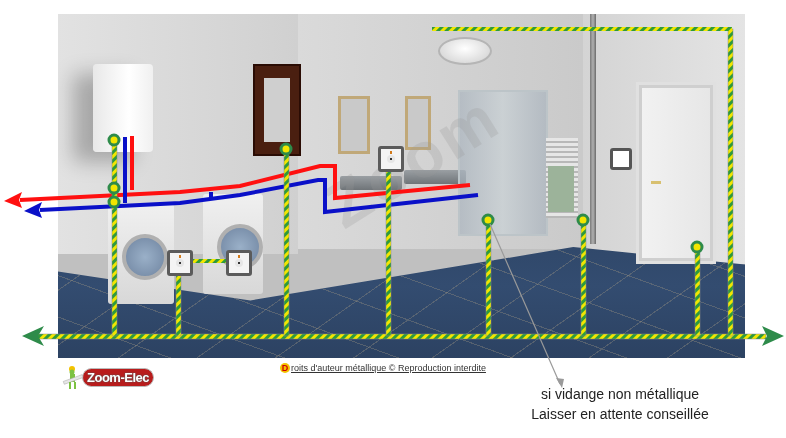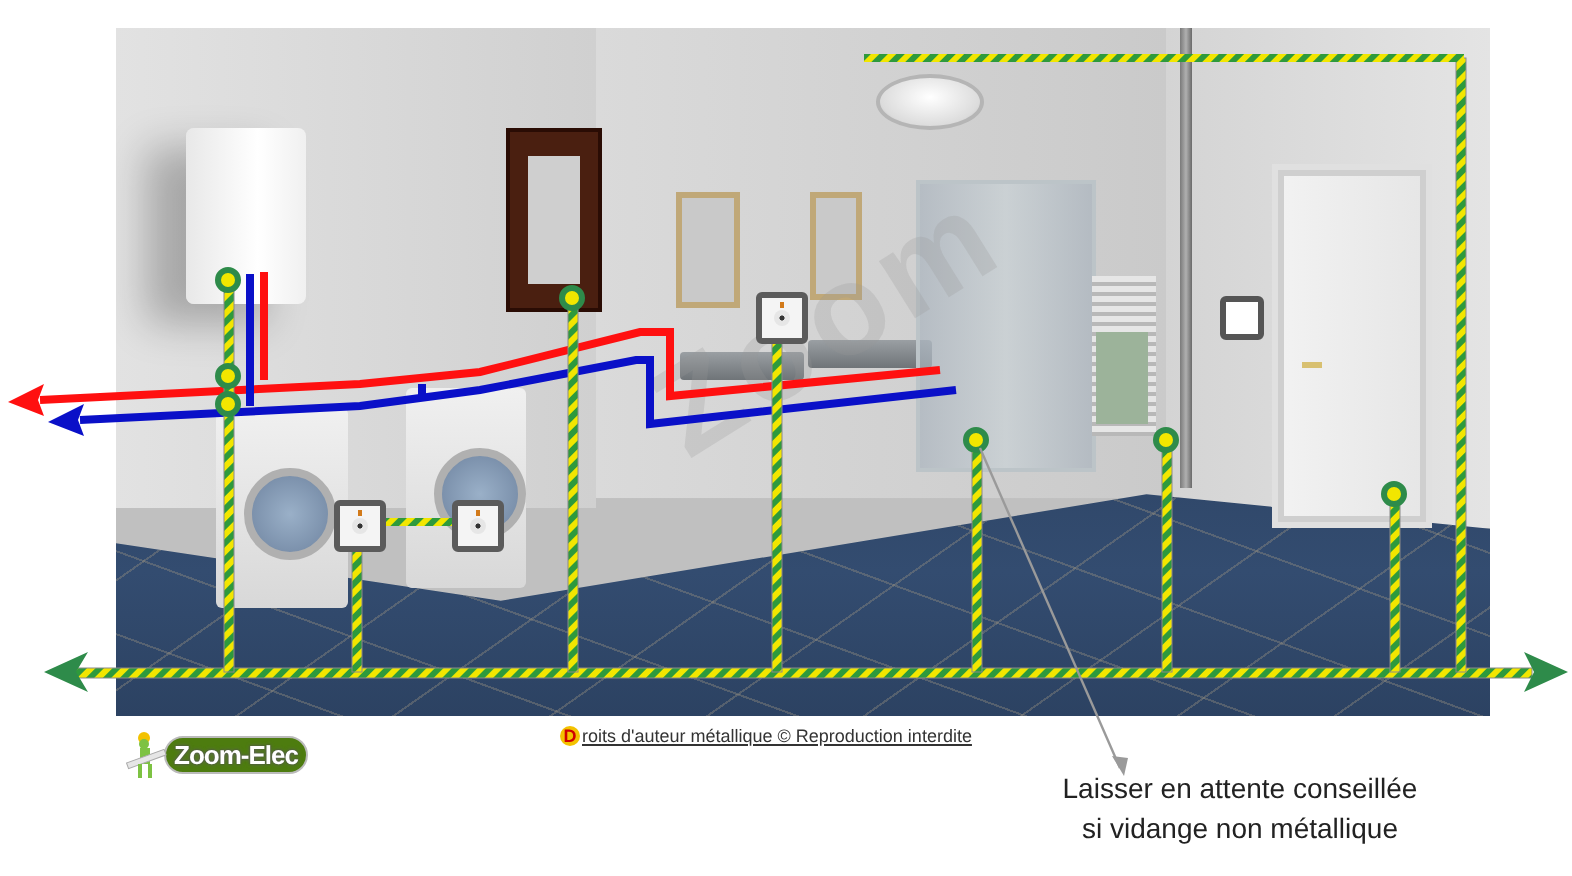--- a/index.html
+++ b/index.html
@@ -33,21 +33,21 @@
   .light{position:absolute;left:380px;top:23px;width:50px;height:24px;border-radius:50%;background:radial-gradient(ellipse at 50% 40%,#ffffff,#dcdcdc 70%,#a8a8a8);border:2px solid #b5b5b5;}
   .watermark{position:absolute;left:260px;top:110px;font-size:64px;color:rgba(150,150,150,.25);transform:rotate(-32deg);font-weight:bold;letter-spacing:4px;}
 
   .overlay{position:absolute;left:0;top:0;width:786px;height:438px;}
   .outlet{position:absolute;width:20px;height:20px;background:#f4f4f4;border:3px solid #5b5b5b;border-radius:3px;}
   .outlet::after{content:"";position:absolute;left:6px;top:6px;width:8px;height:8px;border-radius:50%;background:radial-gradient(circle,#333 20%,#e6e6e6 25%);}
   .outlet::before{content:"";position:absolute;left:9px;top:2px;width:2px;height:3px;background:#d27a1a;}
 
   .logo{position:absolute;left:62px;top:364px;display:flex;align-items:center;}
   .logo-man{width:22px;height:26px;position:relative;}
-  .logo-text{font-size:13px;font-weight:bold;color:#ffffff;text-shadow:0 0 2px #666,0 0 1px #333;letter-spacing:-0.5px;margin-left:-2px;border:1px solid #bbb;border-radius:12px;padding:1px 4px;background:#4d7c0f;}
+  .logo-text{font-size:13px;font-weight:bold;color:#ffffff;text-shadow:0 0 2px #666,0 0 1px #333;letter-spacing:-0.5px;margin-left:-2px;border:1px solid #bbb;border-radius:12px;padding:1px 4px;background:#b91c1c;}
   .copyright{position:absolute;left:280px;top:363px;font-size:9px;color:#333;text-decoration:underline;white-space:nowrap;}
   .copyright .d{display:inline-block;width:10px;height:10px;border-radius:50%;background:#f3c200;color:#d00000;font-weight:bold;text-align:center;line-height:10px;font-size:9px;text-decoration:none;margin-right:1px;}
   .note{position:absolute;left:510px;top:384px;width:220px;text-align:center;font-size:14px;color:#222;line-height:20px;}
 </style>
 </head>
 <body>
 
 <div class="scene">
   <div class="wall-left"></div>
   <div class="wall-mid"></div>
@@ -147,15 +147,15 @@
     <rect x="12" y="18" width="2" height="7" fill="#7dc242"></rect>
   </svg>
   <span class="logo-text">Zoom-Elec</span>
 </div>
 
 <div class="copyright">
   <span class="d">D</span><span>roits d'auteur métallique © Reproduction interdite</span>
 </div>
 
 <div class="note">
+  <div>si vidange non métallique</div>
   <div>Laisser en attente conseillée</div>
-  <div>si vidange non métallique</div>
 </div>
 
 </body></html>

